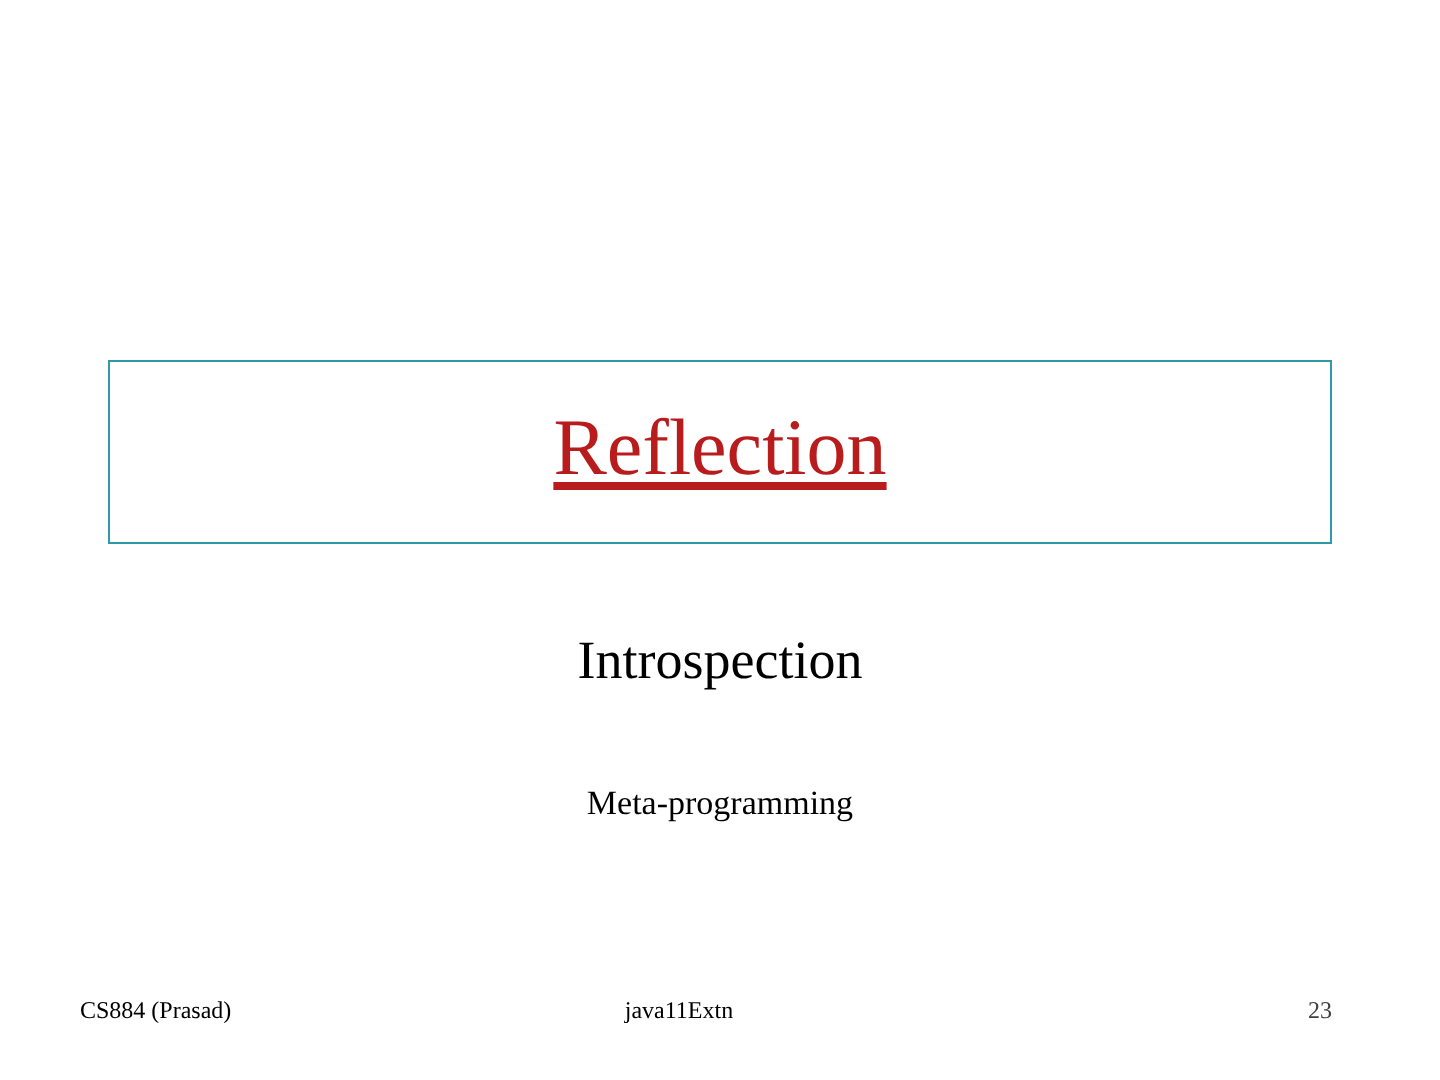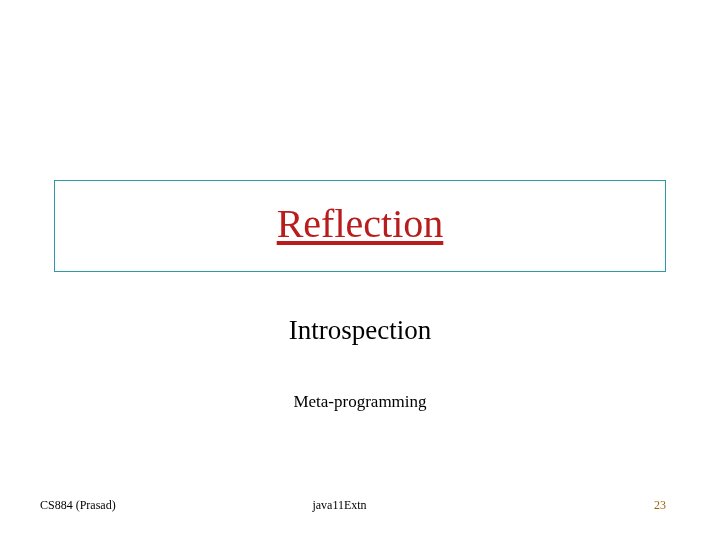--- a/index.html
+++ b/index.html
@@ -98,21 +98,21 @@
     color: #000000;
     margin-left: 24px;
   }
   .footer-right {
     position: absolute;
     right: 54px;
     top: 0;
     font-family: "Liberation Serif", serif;
     font-size: 12px;
     line-height: 22px;
-    color: #a16207;
+    color: #404040;
     white-space: nowrap;
     text-align: right;
   }
 </style>
 </head>
 <body>
 
 <div class="slide">
 
   <div class="title-box"></div>

